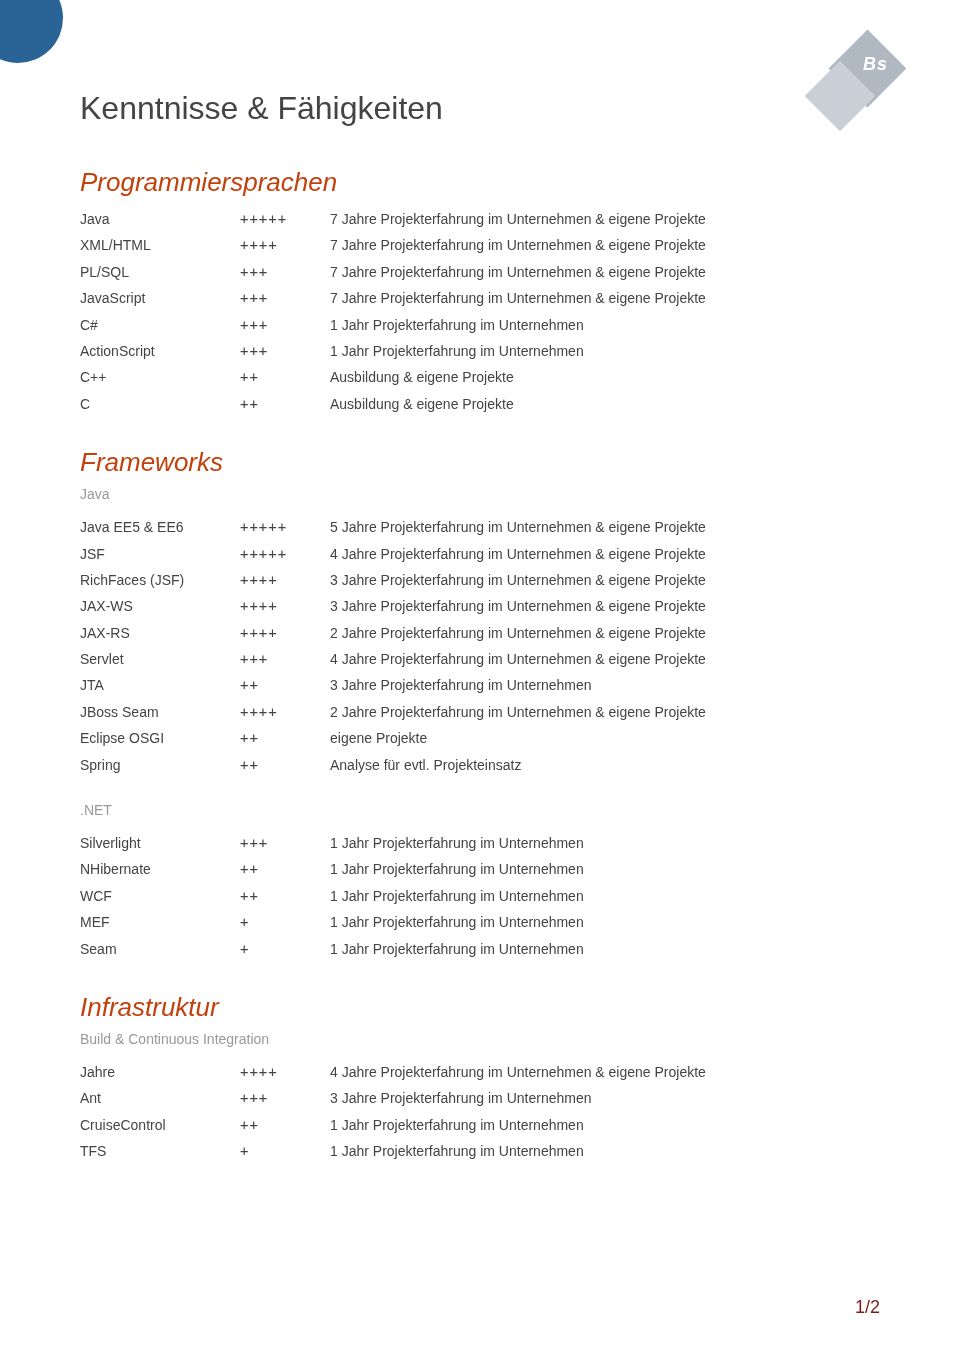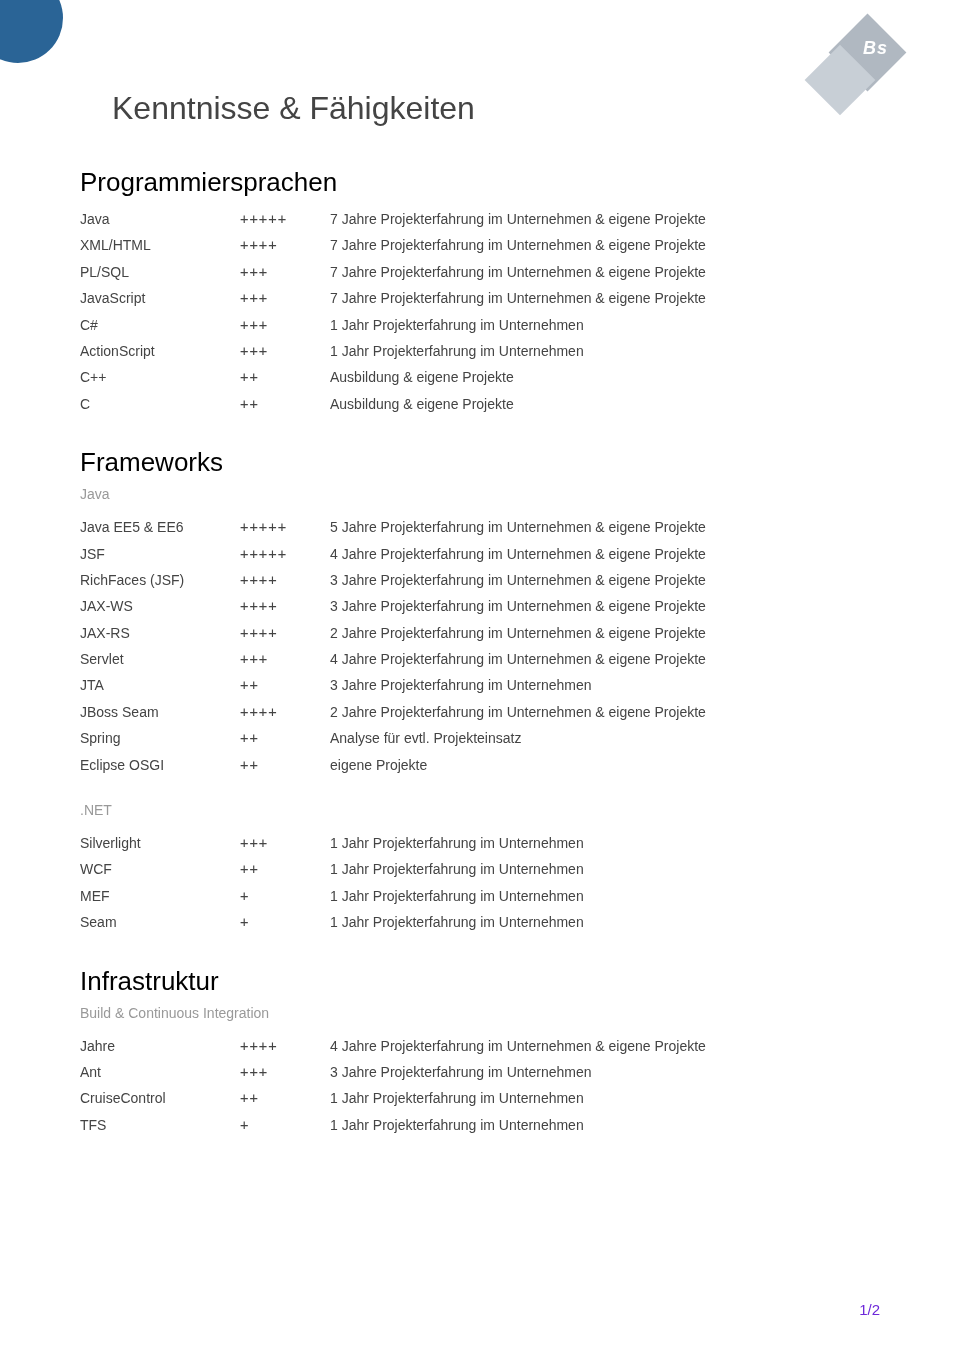--- a/index.html
+++ b/index.html
@@ -21,21 +21,21 @@
       width: 90px;
       height: 90px;
       background: #2a6496;
       border-radius: 50%;
       transform: translate(-30%, -30%);
     }
 
     
     .logo-container {
       position: absolute;
-      top: 20px;
+      top: 36px;
       right: 60px;
       width: 110px;
       height: 100px;
     }
     .logo-diamond {
       position: absolute;
       background: #b0b8c1;
       transform: rotate(45deg);
       display: flex;
       align-items: center;
@@ -66,29 +66,29 @@
       font-style: italic;
       letter-spacing: 1px;
     }
 
     .page-title {
       font-size: 32px;
       font-weight: 300;
       color: #444;
       margin-bottom: 40px;
       margin-top: 30px;
-      margin-left: 32px;
     }
 
     .section-title {
       font-size: 26px;
       font-weight: 300;
-      color: #000000;
+      color: #c2410c;
       margin-bottom: 8px;
       margin-top: 30px;
+      font-style: italic;
     }
 
     .sub-section-title {
       font-size: 14px;
       color: #999;
       margin-bottom: 12px;
       font-weight: normal;
     }
 
     .skills-table {
@@ -106,22 +106,22 @@
     }
 
     .col-name { width: 160px; }
     .col-level { width: 90px; font-family: monospace; letter-spacing: 1px; color: #555; }
     .col-desc { color: #555; }
 
     .page-number {
       position: absolute;
       bottom: 40px;
       right: 80px;
-      font-size: 15px;
-      color: #6d28d9;
+      font-size: 18px;
+      color: #7f1d1d;
     }
   </style>
 </head>
 <body>
 
 <div class="deco-circle"></div>
 
 <div class="logo-container">
   <div class="logo-diamond logo-diamond-1"></div>
   <div class="logo-diamond logo-diamond-2"></div>
@@ -214,38 +214,43 @@
         <td class="col-name">JTA</td>
         <td class="col-level">++</td>
         <td class="col-desc">3 Jahre Projekterfahrung im Unternehmen</td>
       </tr>
       <tr>
         <td class="col-name">JBoss Seam</td>
         <td class="col-level">++++</td>
         <td class="col-desc">2 Jahre Projekterfahrung im Unternehmen &amp; eigene Projekte</td>
       </tr>
       <tr>
+        <td class="col-name">Eclipse OSGI</td>
+        <td class="col-level">++</td>
+        <td class="col-desc">eigene Projekte</td>
+      </tr>
+      <tr>
         <td class="col-name">Spring</td>
         <td class="col-level">++</td>
         <td class="col-desc">Analyse für evtl. Projekteinsatz</td>
       </tr>
-      <tr>
-        <td class="col-name">Eclipse OSGI</td>
-        <td class="col-level">++</td>
-        <td class="col-desc">eigene Projekte</td>
-      </tr>
     </tbody>
 </table>
 
 <p class="sub-section-title" style="margin-top:24px;">.NET</p>
 <table class="skills-table">
   <tbody id="frameworks-net-tbody">
       <tr>
         <td class="col-name">Silverlight</td>
         <td class="col-level">+++</td>
+        <td class="col-desc">1 Jahr Projekterfahrung im Unternehmen</td>
+      </tr>
+      <tr>
+        <td class="col-name">NHibernate</td>
+        <td class="col-level">++</td>
         <td class="col-desc">1 Jahr Projekterfahrung im Unternehmen</td>
       </tr>
       <tr>
         <td class="col-name">WCF</td>
         <td class="col-level">++</td>
         <td class="col-desc">1 Jahr Projekterfahrung im Unternehmen</td>
       </tr>
       <tr>
         <td class="col-name">MEF</td>
         <td class="col-level">+</td>

